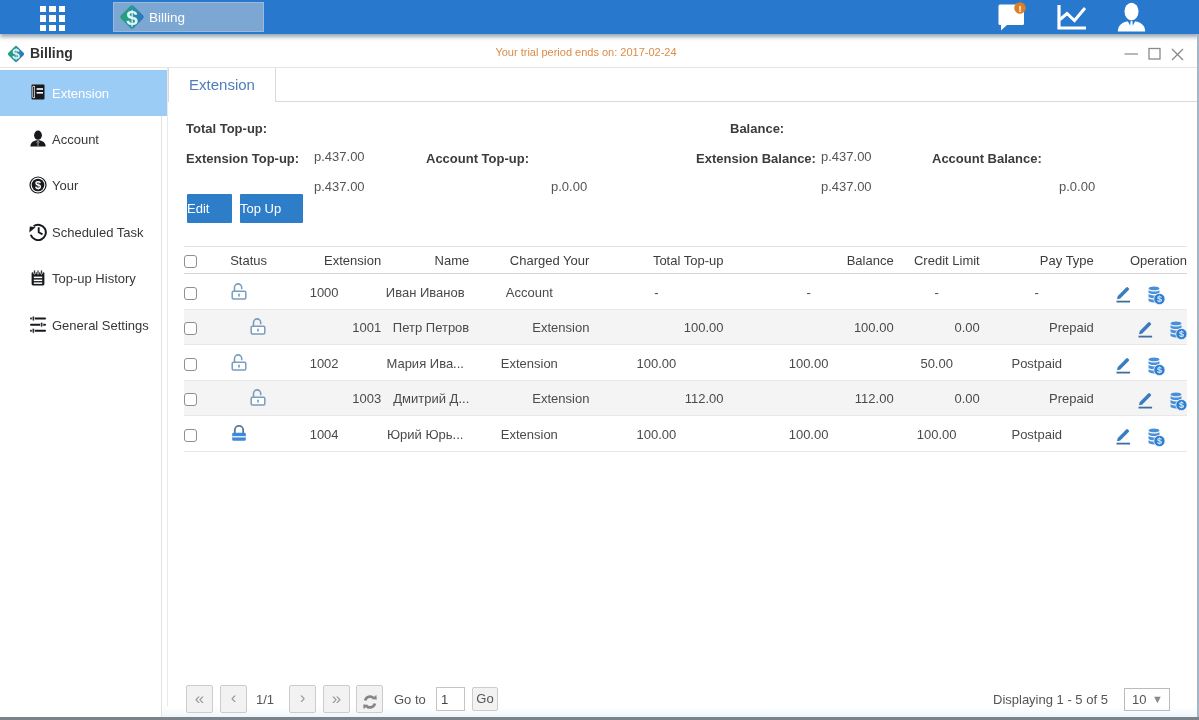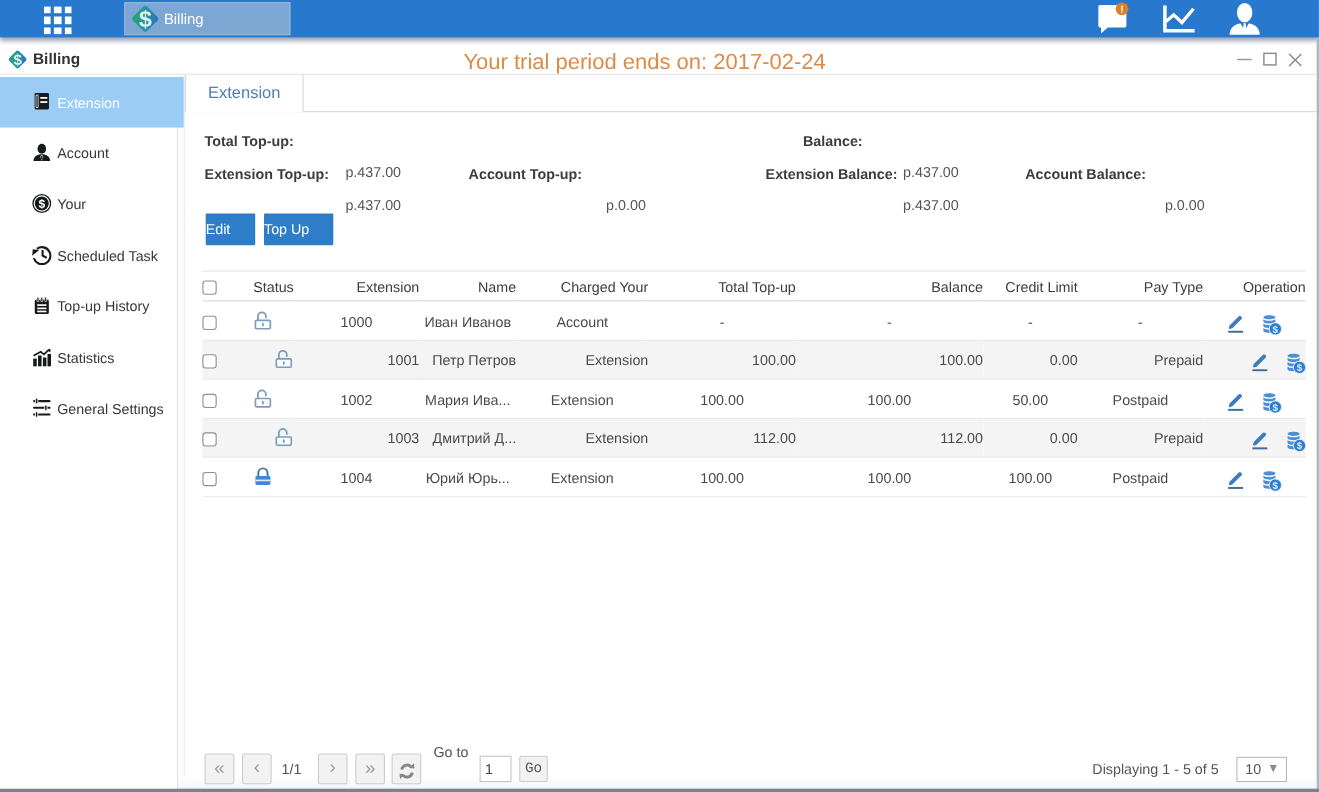--- a/index.html
+++ b/index.html
@@ -12,21 +12,21 @@
 .gridicon i { position:absolute; width:6.3px; height:6.3px; background:#fff; }
 .apptab { position:absolute; left:113px; top:2px; width:151px; height:30px; background:#7ba7d2; border:1px solid #9cb8da; display:flex; align-items:center; }
 .apptab .dmd { margin-left:5px; }
 .apptab span { color:#fff; font-size:13.5px; margin-left:4px; }
 .tbic { position:absolute; top:0; height:34px; }
 
 
 .titlebar { position:absolute; left:0; top:34px; width:1199px; height:34px; background:#fff; border-bottom:1px solid #e4e4e4; z-index:10; }
 .titlebar .ttl { position:absolute; left:30px; top:11px; font-size:14px; font-weight:bold; color:#333; }
 .titlebar .dmd2 { position:absolute; left:7px; top:11px; }
-.trial { position:absolute; left:0; width:1172px; top:11.5px; text-align:center; font-size:20px; color:#dd8a46; }
+.trial { position:absolute; left:0; width:1172px; top:11.5px; text-align:center; font-size:11px; color:#dd8a46; }
 .winctl { position:absolute; right:13px; top:13px; }
 
 
 .sidebar { position:absolute; left:0; top:69.8px; width:162px; height:648px; background:#fff; border-right:1px solid #e2e2e2; z-index:5; }
 .mi { position:relative; height:46.45px; display:flex; align-items:center; font-size:13px; color:#383838; }
 .mi .ic { position:absolute; left:29px; width:18px; height:18px; top:13.7px; }
 .mi .tx { margin-left:52px; }
 .mi.act { width:167px; background:#9accf6; color:#fff; }
 
 
@@ -169,33 +169,20 @@
           <rect x="4.8" y="7.6" width="8.4" height="1.5" fill="#fff"></rect>
           <rect x="4.8" y="10.6" width="8.4" height="1.5" fill="#fff"></rect>
           <rect x="4.8" y="13.4" width="8.4" height="1.5" fill="#fff"></rect>
         </svg>
   </span>
       <span class="tx">Top-up History</span>
     </div>
   <div class="mi">
       <span class="ic">
     <svg width="18" height="18" viewBox="0 0 18 18">
-          <rect x="1.2" y="10" width="3.2" height="7" fill="#17191c"></rect>
-          <rect x="5.6" y="7.2" width="3.2" height="9.8" fill="#17191c"></rect>
-          <rect x="10" y="9" width="3.2" height="8" fill="#17191c"></rect>
-          <rect x="14.2" y="5.8" width="3.2" height="11.2" fill="#17191c"></rect>
-          <path d="M1.5 7.5 L8 3.8 L11 6.2 L15.5 1.8" fill="none" stroke="#17191c" stroke-width="1.6"></path>
-          <path d="M16.8 0.8 L16.9 4.4 L13.8 2.4 Z" fill="#17191c"></path>
-        </svg>
-  </span>
-      <span class="tx">Statistics</span>
-    </div>
-  <div class="mi">
-      <span class="ic">
-    <svg width="18" height="18" viewBox="0 0 18 18">
           <rect x="1" y="1.6" width="16" height="2" rx="1" fill="#17191c"></rect>
           <rect x="1" y="7.7" width="16" height="2" rx="1" fill="#17191c"></rect>
           <rect x="1" y="13.8" width="16" height="2" rx="1" fill="#17191c"></rect>
           <rect x="3.2" y="0.1" width="2.2" height="5" rx="1.1" fill="#17191c" stroke="#fff" stroke-width="0.8"></rect>
           <rect x="11.6" y="6.2" width="2.2" height="5" rx="1.1" fill="#17191c" stroke="#fff" stroke-width="0.8"></rect>
           <rect x="3.2" y="12.3" width="2.2" height="5" rx="1.1" fill="#17191c" stroke="#fff" stroke-width="0.8"></rect>
         </svg>
   </span>
       <span class="tx">General Settings</span>
     </div>
@@ -415,22 +402,22 @@
     <div class="pg" style="left:52px; width:27px; line-height:24px; font-size:17px;">‹</div>
     <div class="pgt" style="left:88px; top:624px;">1/1</div>
     <div class="pg" style="left:121px; width:27px; line-height:24px; font-size:17px;">›</div>
     <div class="pg" style="left:155px; width:27px; line-height:25px; font-size:17px;">»</div>
     <div class="pg" style="left:188px; width:27px; line-height:26px;"><svg width="16" height="16" viewBox="0 0 16 16" style="vertical-align:middle; margin-top:5px;">
           <path d="M3.2 6.6 A5 5 0 0 1 11.6 4.0" stroke="#858585" stroke-width="2.7" fill="none"></path>
           <path d="M12.8 9.4 A5 5 0 0 1 4.4 12.0" stroke="#858585" stroke-width="2.7" fill="none"></path>
           <polygon points="10.1,5.2 14.8,5.6 14.3,0.8" fill="#858585"></polygon>
           <polygon points="5.9,10.8 1.2,10.4 1.7,15.2" fill="#858585"></polygon>
         </svg></div>
-    <div class="pgt" style="left:226px; top:608px;">Go to</div>
+    <div class="pgt" style="left:226px; top:624px;">Go to</div>
     <input style="position: absolute; left: 268px; top: 619px; width: 29px; height: 24px; border: 1px solid rgb(196, 196, 196); font-size: 13px; padding-left: 4px; font-family: &quot;Liberation Sans&quot;, sans-serif; color: rgb(68, 68, 68);" value="1">
-    <div class="pg" style="left:304px; top:619px; width:26px; height:24px; line-height:22px; color:#555; font-size:13px;font-family:Liberation Mono, monospace;">Go</div>
+    <div class="pg" style="left:304px; top:619px; width:26px; height:24px; line-height:22px; color:#555; font-size:13px;">Go</div>
     <div class="pgt" style="left:825px; top:624px;">Displaying 1 - 5 of 5</div>
     <div style="position:absolute; left:956px; top:619.5px; width:46px; height:23px; border:1px solid #bbb; font-size:13px; color:#555; padding:3px 0 0 7px;">10<span style="float:right; margin-right:6px; margin-top:1px; color:#8a8a8a; font-size:11px;">▼</span></div>
   </div>
 </div>
 
 <div style="position:absolute; right:0; top:34px; width:2px; height:686px; background:#a3b6c6; z-index:30;"></div>
 <div style="position:absolute; left:0; top:717px; width:1199px; height:3px; background:#7b828b; z-index:31;"></div>
 
 </body></html>

